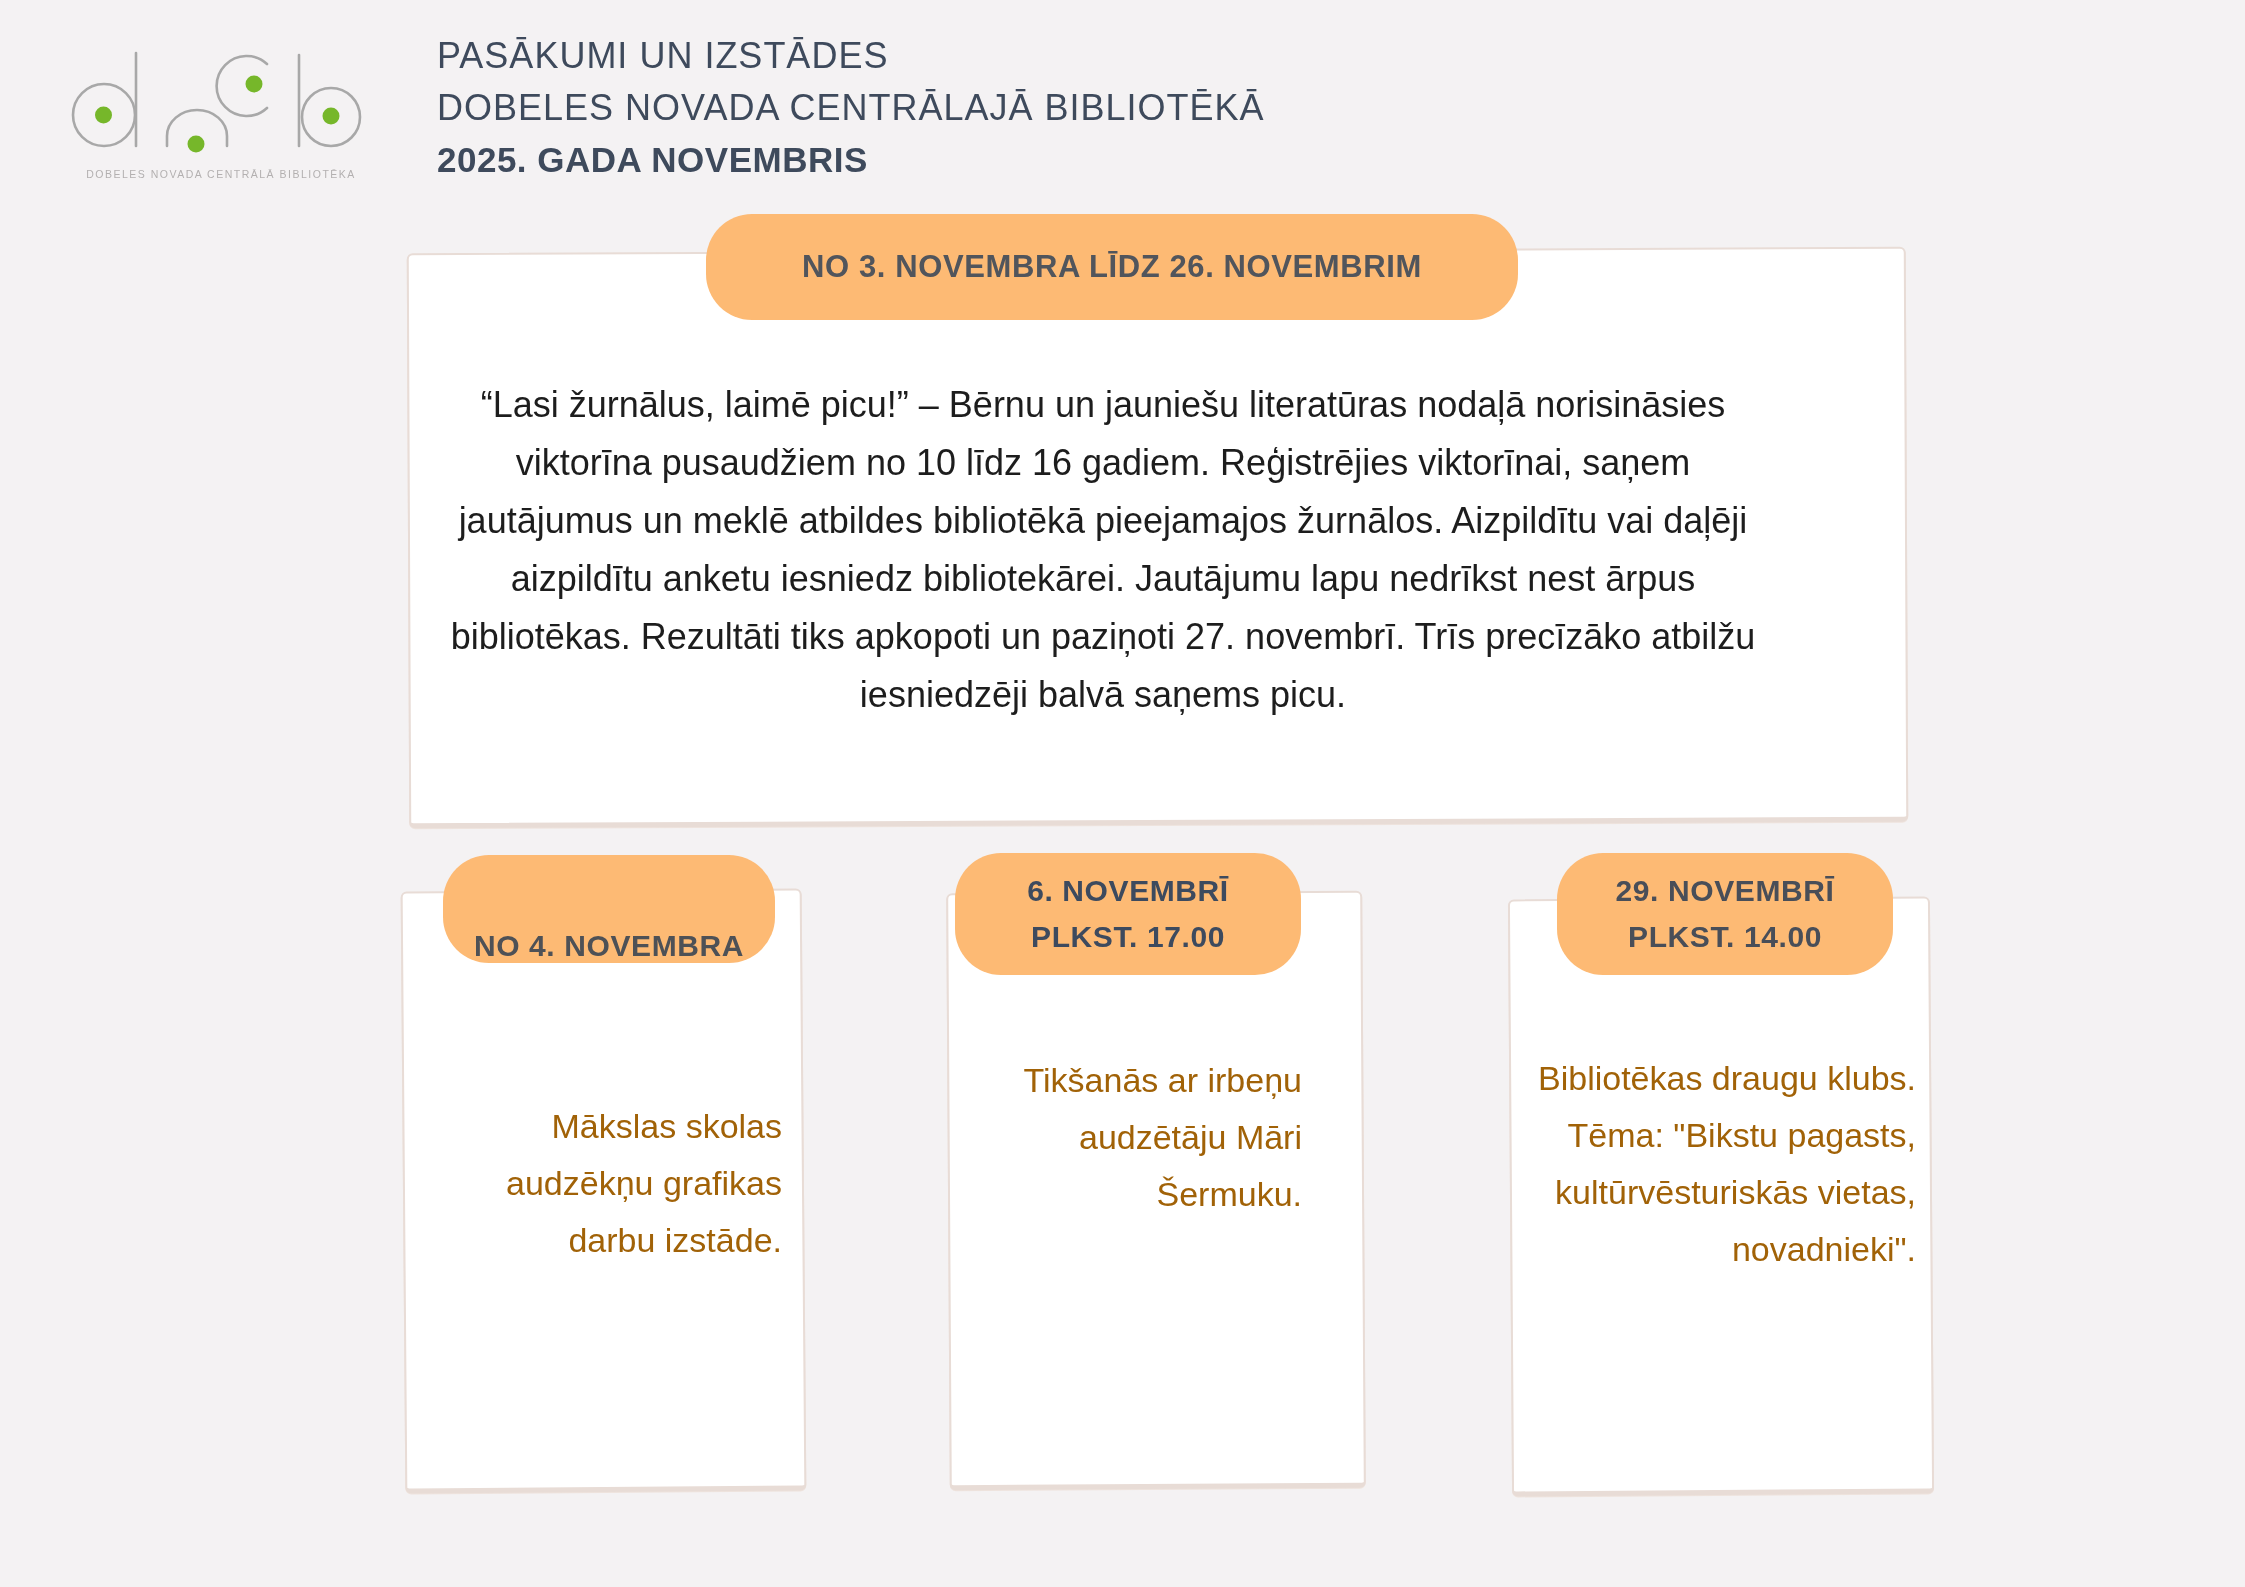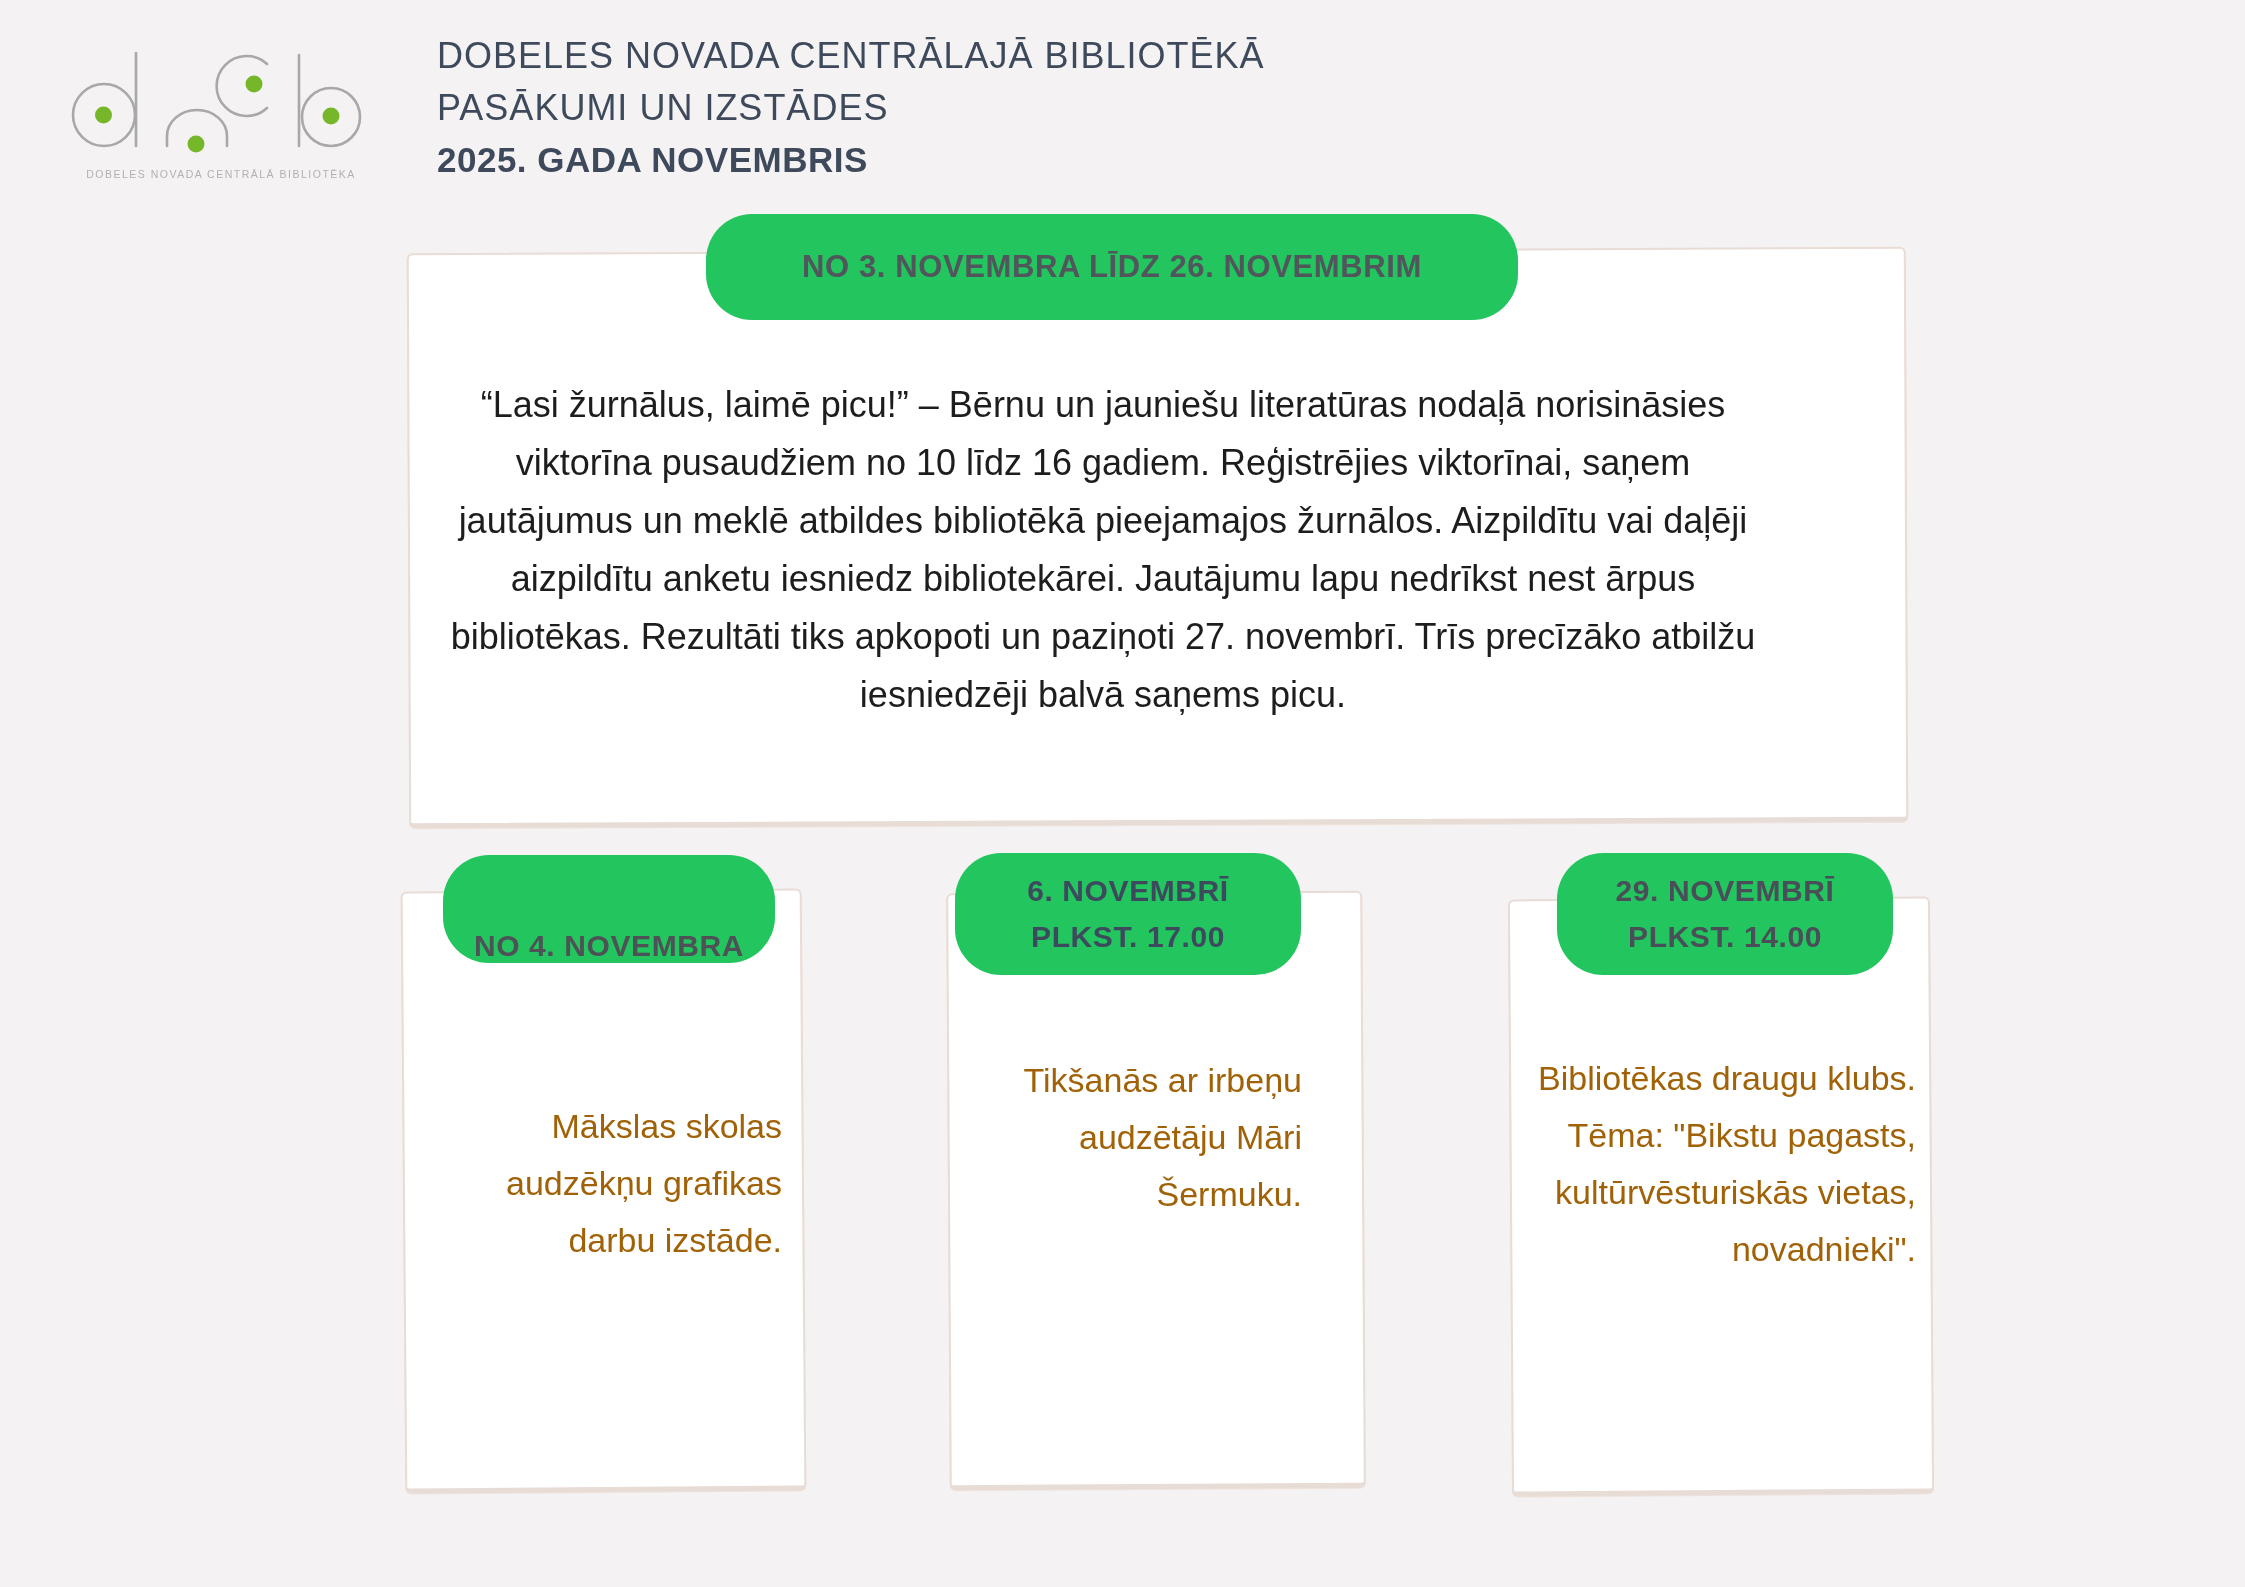--- a/index.html
+++ b/index.html
@@ -29,21 +29,21 @@
     box-shadow: 0 1px 0 #eee3dd;
   }
   #featured-card { left: 408px; top: 250px; width: 1495px; height: 568px; transform: rotate(-0.25deg); }
   #card-1 { left: 403px; top: 890px; width: 397px; height: 595px; transform: rotate(-0.45deg); }
   #card-2 { left: 948px; top: 892px; width: 412px; height: 590px; transform: rotate(-0.35deg); }
   #card-3 { left: 1510px; top: 898px; width: 418px; height: 590px; transform: rotate(-0.4deg); }
 
   
   .badge {
     position: absolute;
-    background: #22c55e;
+    background: #fdba74;
     border-radius: 46px;
     display: flex; flex-direction: column;
     align-items: center; justify-content: center;
     font-weight: 700;
     text-align: center;
     letter-spacing: 0.6px;
     color: #49505c;
     z-index: 3;
   }
   #featured-badge { left: 706px; top: 214px; width: 812px; height: 106px; font-size: 31px; color: #51555c; }
@@ -84,22 +84,22 @@
       <circle cx="63.5" cy="87" r="8.5"></circle>
       <circle cx="156" cy="116" r="8.5"></circle>
       <circle cx="214" cy="56" r="8.5"></circle>
       <circle cx="291" cy="88" r="8.5"></circle>
     </g>
     <text x="181" y="150" text-anchor="middle" font-size="10.5" letter-spacing="1.5" fill="#b3b0b0" font-family="Liberation Sans, sans-serif">DOBELES NOVADA CENTRĀLĀ BIBLIOTĒKA</text>
   </svg>
 </div>
 
 <div class="header">
+  <div class="h-line">PASĀKUMI UN IZSTĀDES</div>
   <div class="h-line">DOBELES NOVADA CENTRĀLAJĀ BIBLIOTĒKĀ</div>
-  <div class="h-line">PASĀKUMI UN IZSTĀDES</div>
   <div class="h-line bold">2025. GADA NOVEMBRIS</div>
 </div>
 
 <div class="card" id="featured-card"></div>
 <div class="badge" id="featured-badge">
   <span class="badge-line1">NO 3. NOVEMBRA LĪDZ 26. NOVEMBRIM</span>
 </div>
 <div class="featured-desc">“Lasi žurnālus, laimē picu!” – Bērnu un jauniešu literatūras nodaļā norisināsies viktorīna pusaudžiem no 10 līdz 16 gadiem. Reģistrējies viktorīnai, saņem jautājumus un meklē atbildes bibliotēkā pieejamajos žurnālos. Aizpildītu vai daļēji aizpildītu anketu iesniedz bibliotekārei. Jautājumu lapu nedrīkst nest ārpus bibliotēkas. Rezultāti tiks apkopoti un paziņoti 27. novembrī. Trīs precīzāko atbilžu iesniedzēji balvā saņems picu.</div>
 
 <div class="card" id="card-1"></div>

